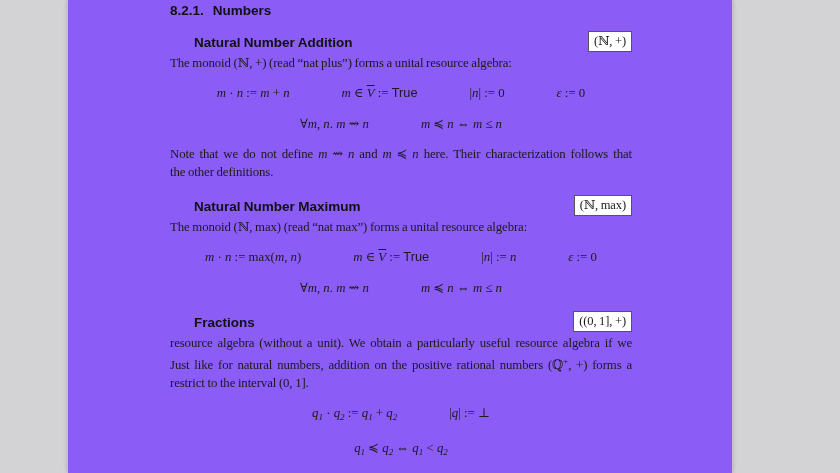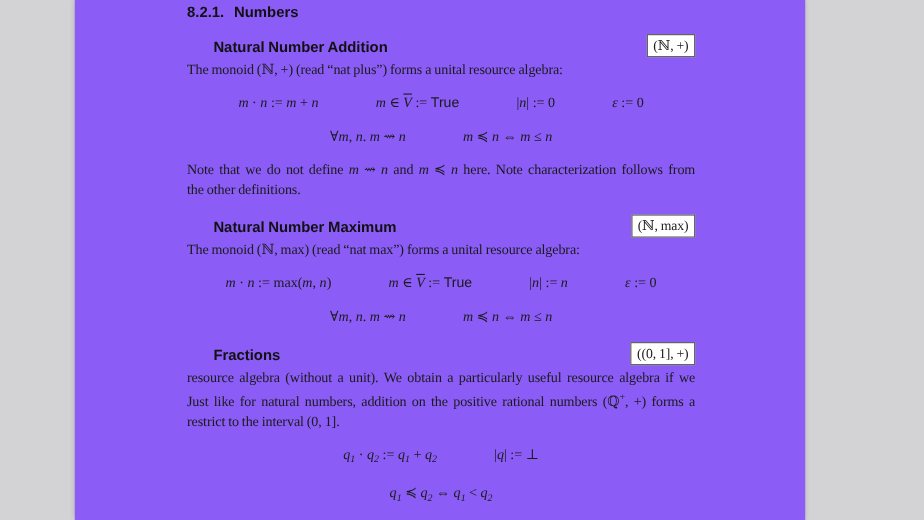--- a/index.html
+++ b/index.html
@@ -85,21 +85,21 @@
               <span class="formula"><span class="seg-m">m</span><span class="seg-t"> ∈ </span><span class="seg-v">V</span><span class="seg-t"> := </span><span class="seg-s">True</span></span>
               <span class="formula"><span class="seg-t">|</span><span class="seg-m">n</span><span class="seg-t">| := 0</span></span>
               <span class="formula"><span class="seg-m">ε</span><span class="seg-t"> := 0</span></span>
             </div>
           <div class="math-row">
               <span class="formula"><span class="seg-t">∀</span><span class="seg-m">m</span><span class="seg-t">, </span><span class="seg-m">n</span><span class="seg-t">. </span><span class="seg-m">m</span><span class="seg-t"> ⇝ </span><span class="seg-m">n</span></span>
               <span class="formula"><span class="seg-m">m</span><span class="seg-t"> ≼ </span><span class="seg-m">n</span><span class="seg-t">  ⇔  </span><span class="seg-m">m</span><span class="seg-t"> ≤ </span><span class="seg-m">n</span></span>
             </div>
         </div>
         <div class="para">
-            <div class="rline just"><span class="seg-t">Note that we do not define </span><span class="seg-m">m</span><span class="seg-t"> ⇝ </span><span class="seg-m">n</span><span class="seg-t"> and </span><span class="seg-m">m</span><span class="seg-t"> ≼ </span><span class="seg-m">n</span><span class="seg-t"> here. Note characterization follows from</span></div>
+            <div class="rline just"><span class="seg-t">Note that we do not define </span><span class="seg-m">m</span><span class="seg-t"> ⇝ </span><span class="seg-m">n</span><span class="seg-t"> and </span><span class="seg-m">m</span><span class="seg-t"> ≼ </span><span class="seg-m">n</span><span class="seg-t"> here. Their characterization follows that</span></div>
             <div class="rline"><span class="seg-t">the other definitions.</span></div>
           </div>
       </div>
 
       <div class="block">
         <div class="title-row">
           <span class="block-title">Natural Number Maximum</span>
           <span class="tag-box">(ℕ, max)</span>
         </div>
         <div class="para">

